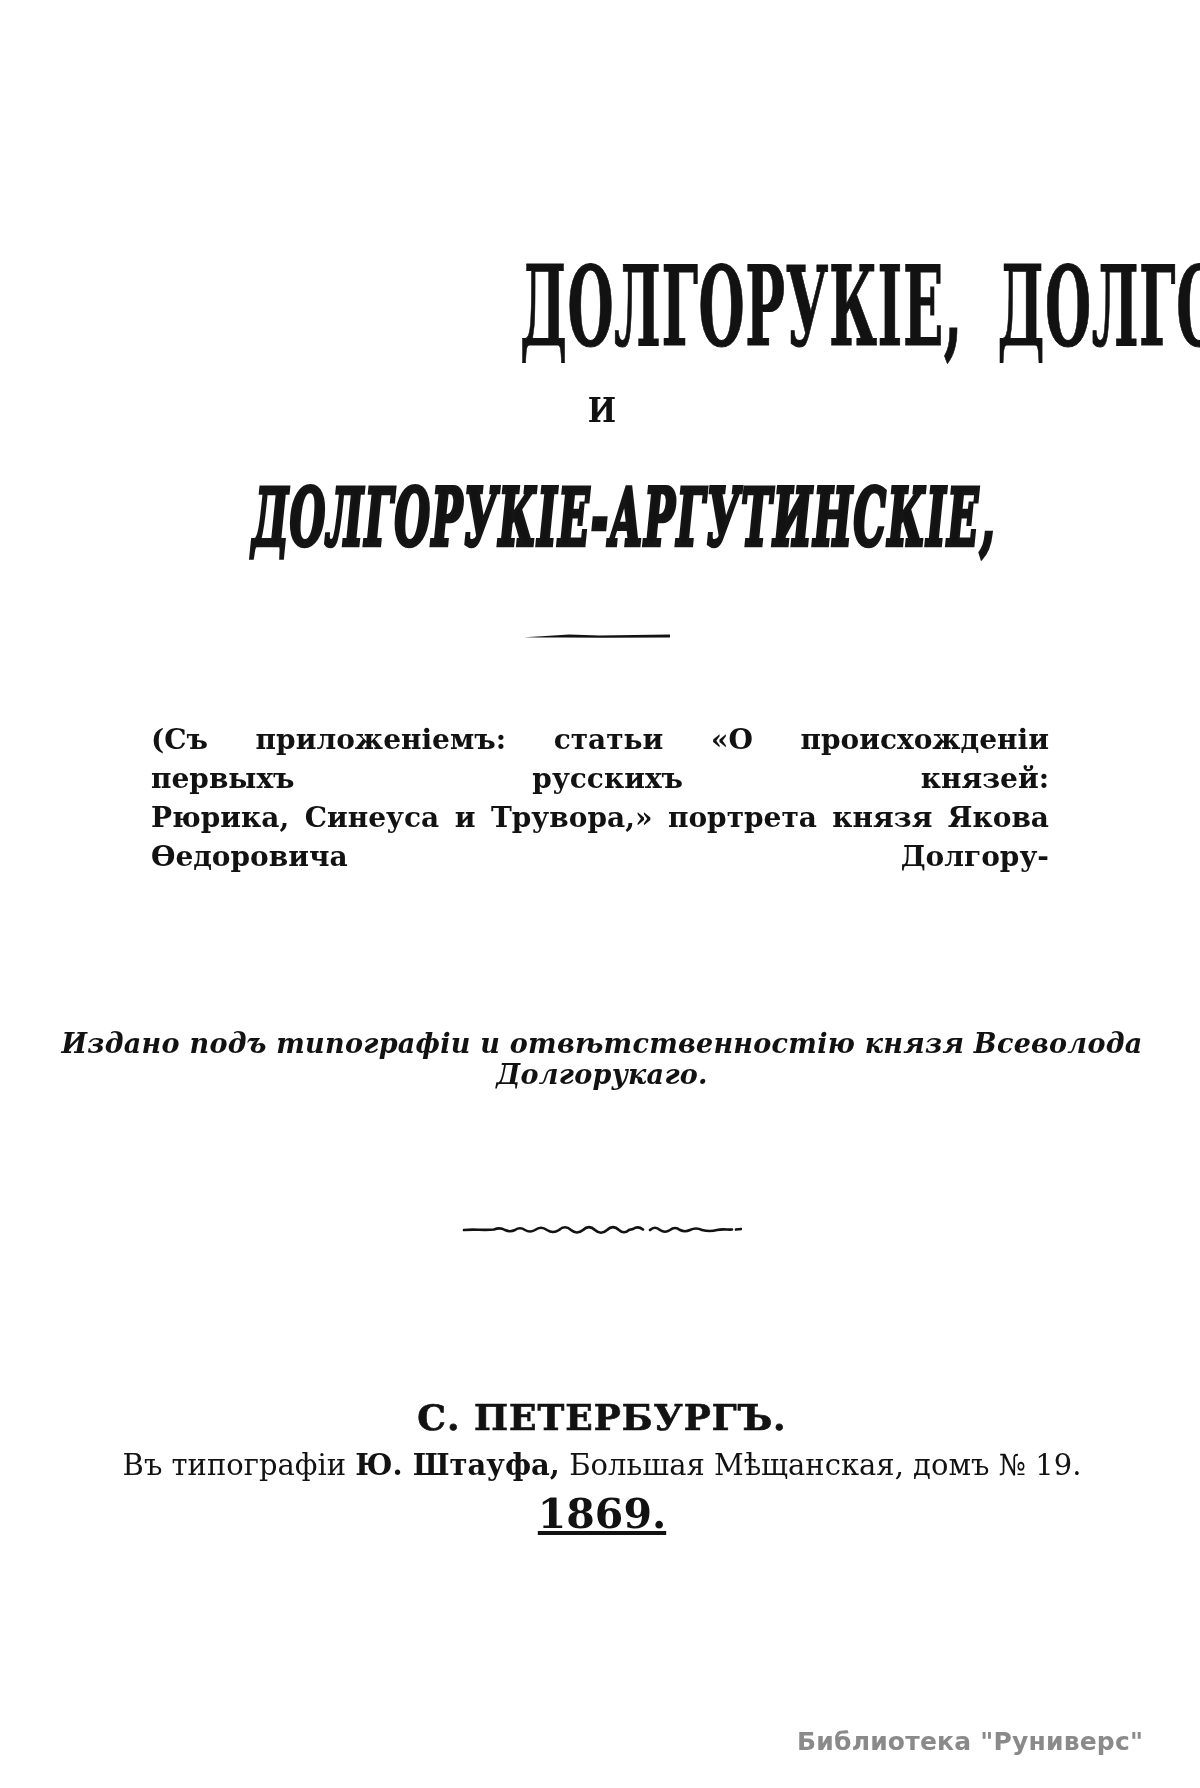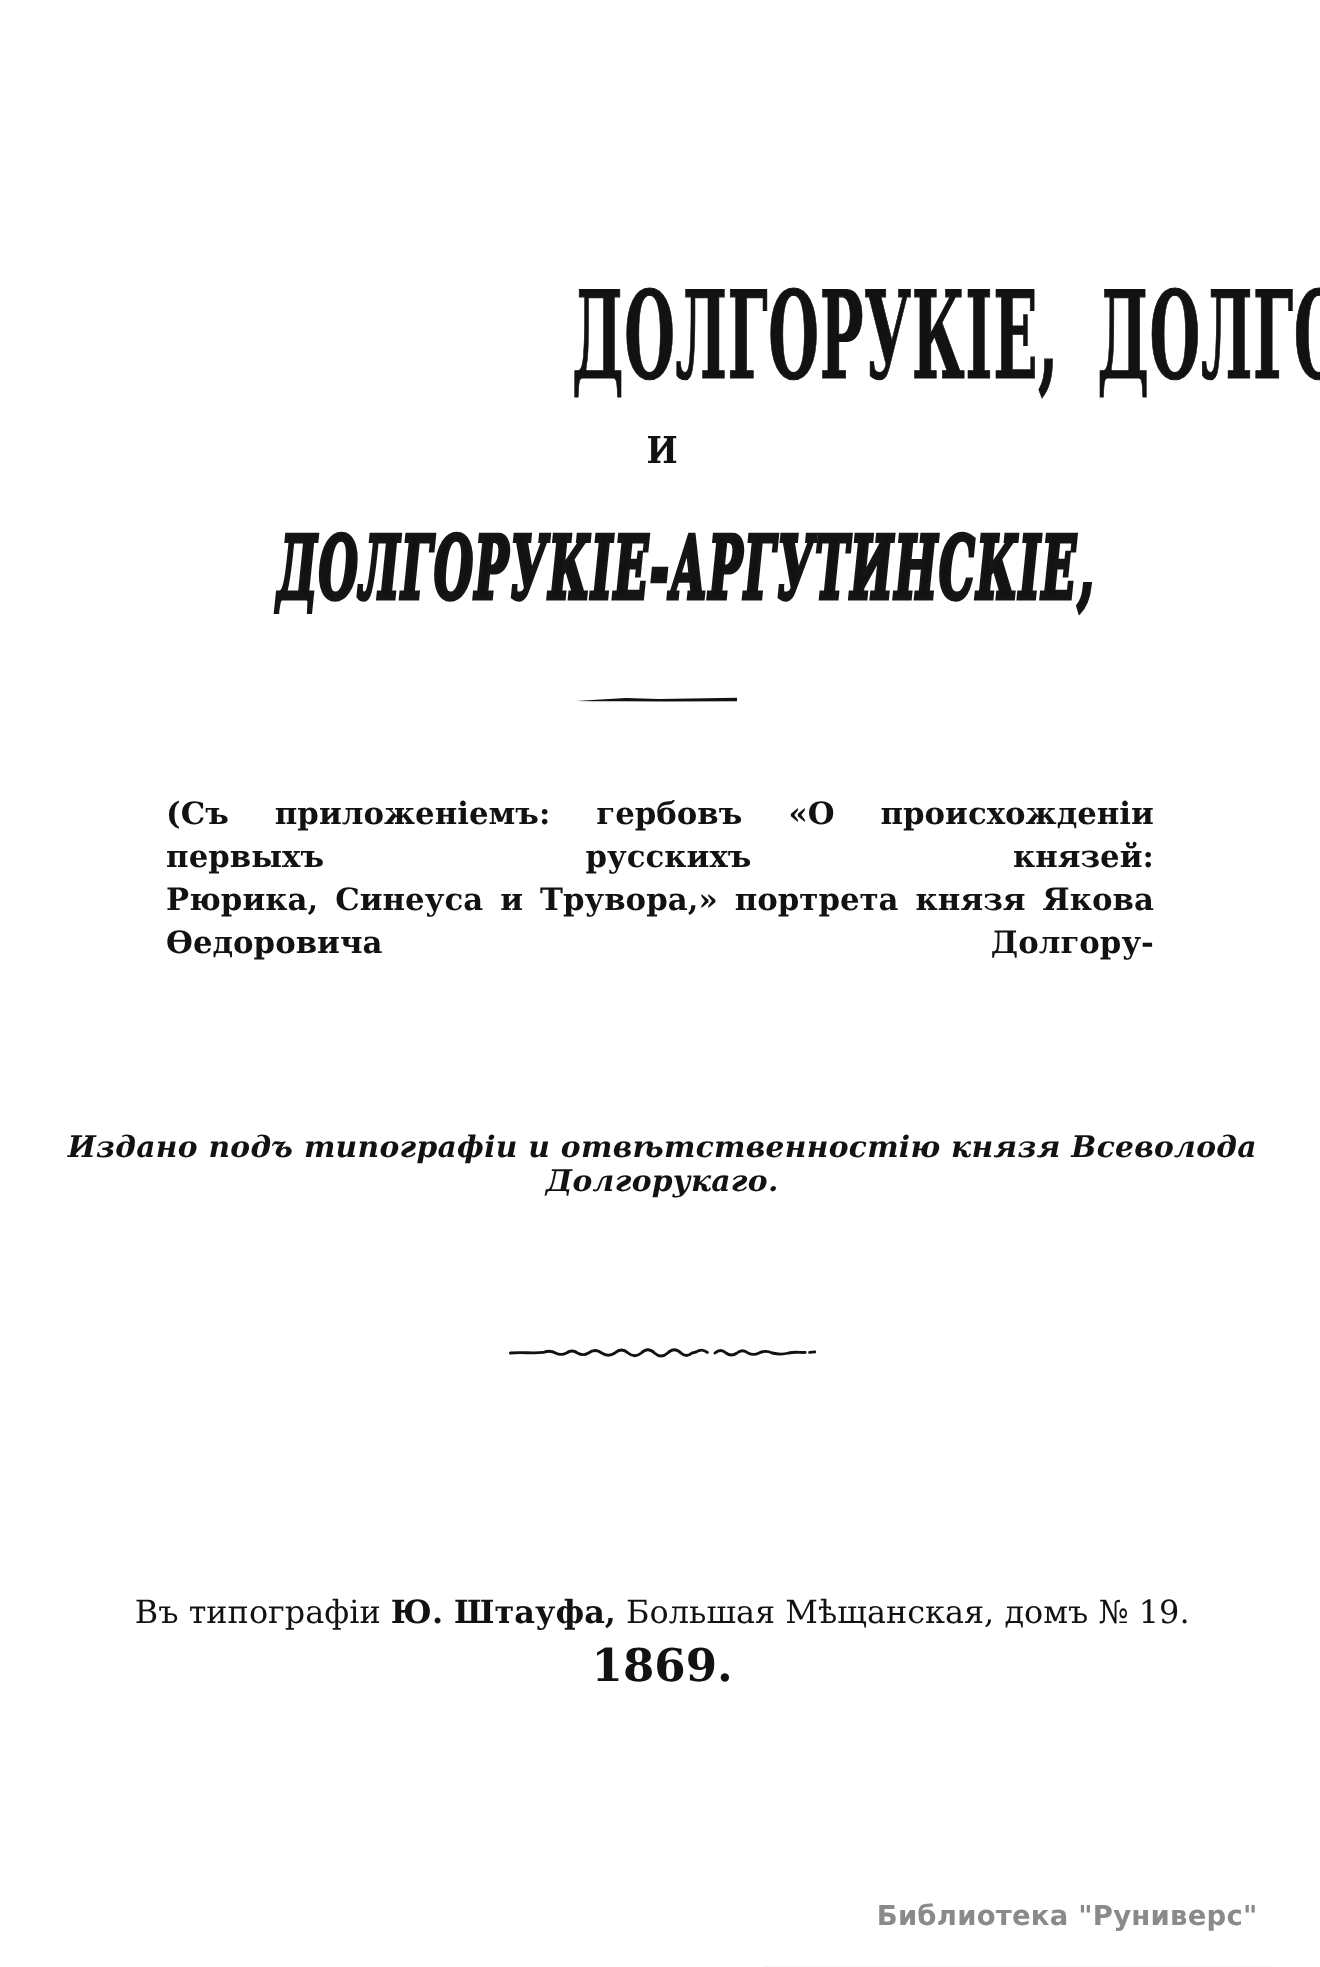--- a/index.html
+++ b/index.html
@@ -56,21 +56,21 @@
   
   .editor-line{top:1028px;font-size:27px;font-style:italic;font-weight:bold;letter-spacing:0.01em;}
 
   
   .squiggle-wrap{top:1220px;}
 
   
   .city-line{top:1396px;font-size:36px;font-weight:bold;letter-spacing:1px;-webkit-text-stroke:0.7px #121212;}
   .printer-line{top:1448px;font-size:29px;}
   .printer-line .bold{font-weight:bold;text-align:right;}
-  .year-line{top:1490px;font-size:41px;font-weight:bold;}
+  .year-line{top:1490px;font-size:41px;font-weight:bold;text-decoration:underline;}
 
   
   .watermark{
     top:1727px;left:797px;
     font-family:"DejaVu Sans","Liberation Sans",sans-serif;
     font-weight:bold;font-size:25px;color:#8a8a8a;letter-spacing:0.2px;
   }
 </style>
 </head>
 <body>
@@ -89,21 +89,21 @@
     <span class="tx">ДОЛГОРУКІЕ-АРГУТИНСКІЕ,</span>
   </div>
 
   <div class="abs rule-wrap">
     <svg width="146" height="10" viewBox="0 0 146 10">
       <polygon points="0,6.2 18,5.2 45,3.6 75,4.4 146,3.4 146,6.4 80,6.8 40,6.6 14,6.6" fill="#121212"></polygon>
     </svg>
   </div>
 
   <div class="abs annotation">
-    <div class="jline">(Съ приложеніемъ: гербовъ «О происхожденіи первыхъ русскихъ князей:</div>
+    <div class="jline">(Съ приложеніемъ: статьи «О происхожденіи первыхъ русскихъ князей:</div>
     <div class="jline">Рюрика, Синеуса и Трувора,» портрета князя Якова Ѳедоровича Долгору-</div>
   </div>
 
   <div class="abs centerband editor-line">
     <span>Издано подъ типографіи и отвѣтственностію князя Всеволода Долгорукаго.</span>
   </div>
 
   <div class="abs centerband squiggle-wrap">
     <svg width="280" height="20" viewBox="0 0 280 20">
       <path d="M2 10 C 12 9 22 10.5 32 9.5
@@ -115,20 +115,23 @@
                Q 151 4 157 10 Q 162 14.5 167 10
                L 171 9 Q 176 5.5 181 9.5
                M 188 10 Q 193 5.5 198 10 Q 203 13.5 208 10
                Q 213 6 218 10 Q 223 12.5 228 10
                Q 234 7 240 10 Q 248 12 255 10
                C 261 8.5 266 10 270 9.5
                M 274 9.5 L 279 9" fill="none" stroke="#121212" stroke-width="2.6" stroke-linecap="round"></path>
     </svg>
   </div>
 
+  <div class="abs centerband city-line">
+    <span>С. ПЕТЕРБУРГЪ.</span>
+  </div>
 
   <div class="abs centerband printer-line">
     <span>Въ типографіи </span><span class="bold">Ю. Штауфа,</span><span> Большая Мѣщанская, домъ № 19.</span>
   </div>
 
   <div class="abs centerband year-line">
     <span>1869.</span>
   </div>
 
   <div class="abs watermark">

